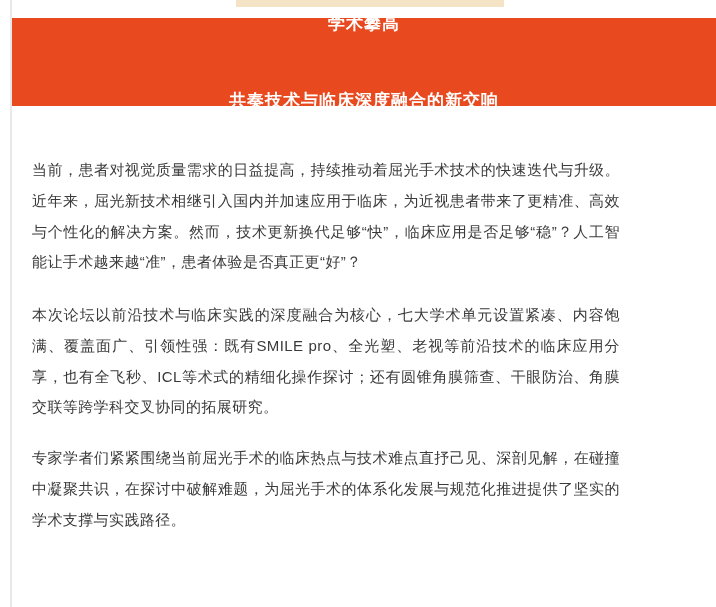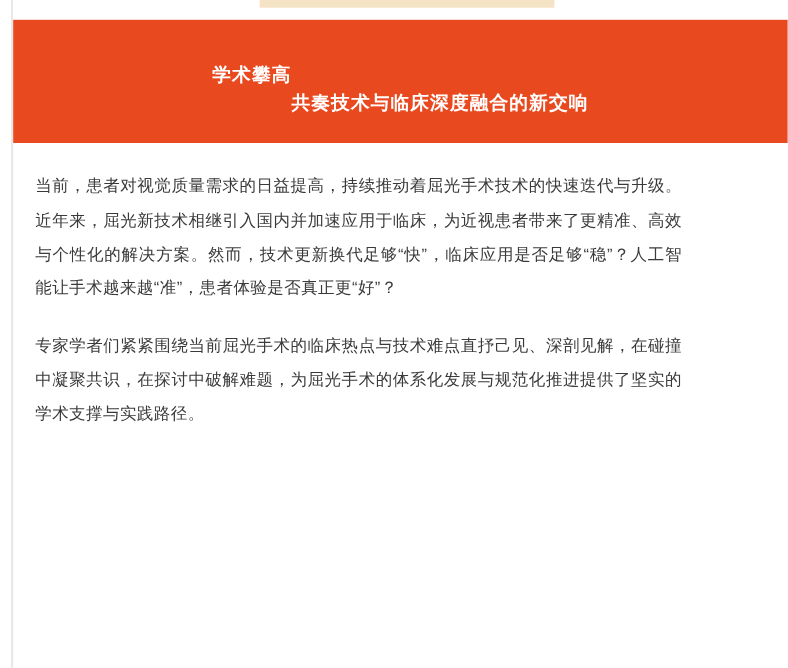--- a/index.html
+++ b/index.html
@@ -43,25 +43,25 @@
     top: 0;
     width: 268px;
     height: 7px;
     background: #f4e3c4;
   }
   .banner {
     position: absolute;
     left: 12px;
     top: 18px;
     width: 704px;
-    height: 112px;
+    height: 88px;
     background: #e8491f;
     color: #ffffff;
     display: flex;
-    flex-direction: row;
+    flex-direction: column;
     align-items: center;
     justify-content: center;
     box-sizing: border-box;
   }
   .banner-line1 {
     font-size: 17px;
     font-weight: bold;
     letter-spacing: 1px;
     line-height: 1.6;
     margin-bottom: 10px;
@@ -84,36 +84,38 @@
   .para {
     color: #3a3a3a;
     font-size: 15px;
     line-height: 2.05;
     letter-spacing: 0.4px;
     text-align: justify;
     margin: 0 0 22px 0;
   }
   .para:last-child {
     margin-bottom: 0;
+    font-family: Liberation Mono, monospace;
   }
 </style>
 </head>
 <body>
 
 <div class="page">
 
   <div class="left-rule"></div>
 
   <div class="top-strip">
     <div class="top-accent"></div>
   </div>
 
   <div class="banner">
     <div class="banner-line1">学术攀高</div>
     <div class="banner-line2">共奏技术与临床深度融合的新交响</div>
   </div>
 
   <div class="content">
     <p class="para">当前，患者对视觉质量需求的日益提高，持续推动着屈光手术技术的快速迭代与升级。近年来，屈光新技术相继引入国内并加速应用于临床，为近视患者带来了更精准、高效与个性化的解决方案。然而，技术更新换代足够“快”，临床应用是否足够“稳”？人工智能让手术越来越“准”，患者体验是否真正更“好”？</p>
+    <p class="para">本次论坛以前沿技术与临床实践的深度融合为核心，七大学术单元设置紧凑、内容饱满、覆盖面广、引领性强：既有SMILE pro、全光塑、老视等前沿技术的临床应用分享，也有全飞秒、ICL等术式的精细化操作探讨；还有圆锥角膜筛查、干眼防治、角膜交联等跨学科交叉协同的拓展研究。</p>
     <p class="para">专家学者们紧紧围绕当前屈光手术的临床热点与技术难点直抒己见、深剖见解，在碰撞中凝聚共识，在探讨中破解难题，为屈光手术的体系化发展与规范化推进提供了坚实的学术支撑与实践路径。</p>
   </div>
 
 </div>
 
 </body></html>

